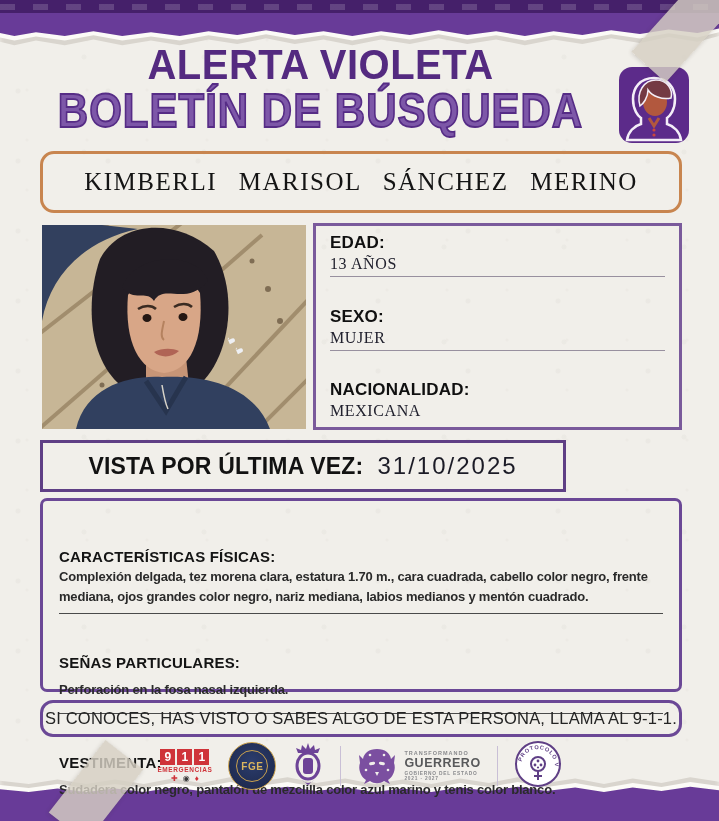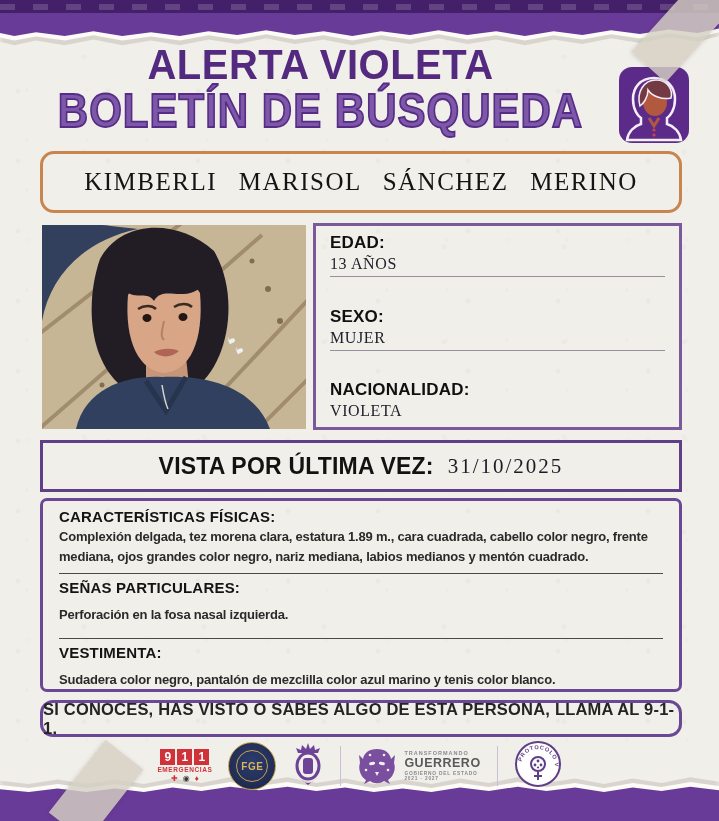--- a/index.html
+++ b/index.html
@@ -47,35 +47,35 @@
   
   .photo{position:absolute;left:42px;top:225px;width:264px;height:204px;z-index:3;}
   
   .details{position:absolute;left:313px;top:223px;width:369px;height:207px;border:3px solid #7a5a9b;
     box-sizing:border-box;padding:7px 14px 4px 14px;display:flex;flex-direction:column;justify-content:space-between;z-index:3;}
   .field .lbl{font-size:17px;font-weight:800;color:#101010;letter-spacing:0.2px;}
   .field .val{font-family:"Liberation Serif", serif;font-size:16px;color:#21212e;margin-top:2px;letter-spacing:0.6px;}
   .field{border-bottom:1px solid #98909f;padding-bottom:3px;}
   .field:last-child{border-bottom:none;}
   
-  .lastseen{position:absolute;left:40px;top:440px;width:642px;height:52px;border:3px solid #5f3f85;box-sizing:border-box;
+  .lastseen{position:absolute;left:40px;top:440px;width:526px;height:52px;border:3px solid #5f3f85;box-sizing:border-box;
     display:flex;align-items:center;justify-content:center;gap:14px;z-index:3;}
   .lastseen .lbl{font-size:23px;font-weight:800;color:#121212;letter-spacing:0.2px;}
-  .lastseen .date{font-family:Liberation Serif, serif;font-size:21px;color:#1b1b26;letter-spacing:2px;}
+  .lastseen .date{font-family:Liberation Sans, sans-serif;font-size:24px;color:#1b1b26;letter-spacing:2px;}
   
   .charbox{position:absolute;left:40px;top:498px;width:642px;height:194px;border:3px solid #6b4896;border-radius:7px;
     box-sizing:border-box;padding:7px 16px 0 16px;z-index:3;}
-  .charbox .head{font-size:15px;font-weight:800;color:#141414;letter-spacing:0.2px;}
+  .charbox .head{font-size:15px;font-weight:800;color:#141414;letter-spacing:0.2px;margin-top:40px;}
   .charbox .body{font-size:13px;font-weight:700;color:#2a2a2a;letter-spacing:-0.2px;line-height:1.55;margin-top:2px;}
   .charbox hr{border:none;border-top:1.5px solid #4a4a4a;margin:6px 0 5px 0;}
   .charbox .gap{height:7px;}
   
   .cta{position:absolute;left:40px;top:700px;width:642px;height:37px;border:3px solid #6b4896;border-radius:13px;
     box-sizing:border-box;display:flex;align-items:center;justify-content:center;z-index:3;}
-  .cta span{font-size:16.5px;font-weight:700;color:#242424;letter-spacing:0.2px;}
+  .cta span{font-size:16.5px;font-weight:400;color:#242424;letter-spacing:0.2px;}
   
   .logos{position:absolute;left:0;right:0;top:742px;height:48px;display:flex;align-items:center;justify-content:center;gap:16px;z-index:3;}
   .logo-911{display:flex;flex-direction:column;align-items:center;gap:1px;}
   .logo-911 .digits{display:flex;gap:2px;}
   .logo-911 .digits i{font-style:normal;width:15px;height:16px;background:var(--red,#cf3339);color:#fff;font-weight:800;
     font-size:12px;display:flex;align-items:center;justify-content:center;}
   .logo-911 .lab{font-size:6.5px;font-weight:800;color:var(--red,#cf3339);letter-spacing:0.6px;}
   .logo-911 .mini{display:flex;gap:5px;font-size:8px;line-height:1;margin-top:1px;}
   .fge{width:46px;height:46px;border-radius:50%;background:radial-gradient(circle at 50% 40%, #2c3d6d, #1a2547);
     display:flex;align-items:center;justify-content:center;flex-direction:column;border:1px solid #c9a14e;}
@@ -171,32 +171,32 @@
     <div class="field">
       <div class="lbl">EDAD:</div>
       <div class="val">13 AÑOS</div>
     </div>
     <div class="field">
       <div class="lbl">SEXO:</div>
       <div class="val">MUJER</div>
     </div>
     <div class="field">
       <div class="lbl">NACIONALIDAD:</div>
-      <div class="val">VIOLETA</div>
+      <div class="val">MEXICANA</div>
     </div>
   </div>
 
   <div class="lastseen">
     <span class="lbl">VISTA POR ÚLTIMA VEZ:</span>
     <span class="date">31/10/2025</span>
   </div>
 
   <div class="charbox">
     <div class="head">CARACTERÍSTICAS FÍSICAS:</div>
-    <div class="body">Complexión delgada, tez morena clara, estatura 1.89 m., cara cuadrada, cabello color negro, frente mediana, ojos grandes color negro, nariz mediana, labios medianos y mentón cuadrado.</div>
+    <div class="body">Complexión delgada, tez morena clara, estatura 1.70 m., cara cuadrada, cabello color negro, frente mediana, ojos grandes color negro, nariz mediana, labios medianos y mentón cuadrado.</div>
     <hr>
     <div class="head">SEÑAS PARTICULARES:</div>
     <div class="gap"></div>
     <div class="body">Perforación en la fosa nasal izquierda.</div>
     <div class="gap"></div>
     <hr>
     <div class="head">VESTIMENTA:</div>
     <div class="gap"></div>
     <div class="body">Sudadera color negro, pantalón de mezclilla color azul marino y tenis color blanco.</div>
   </div>

